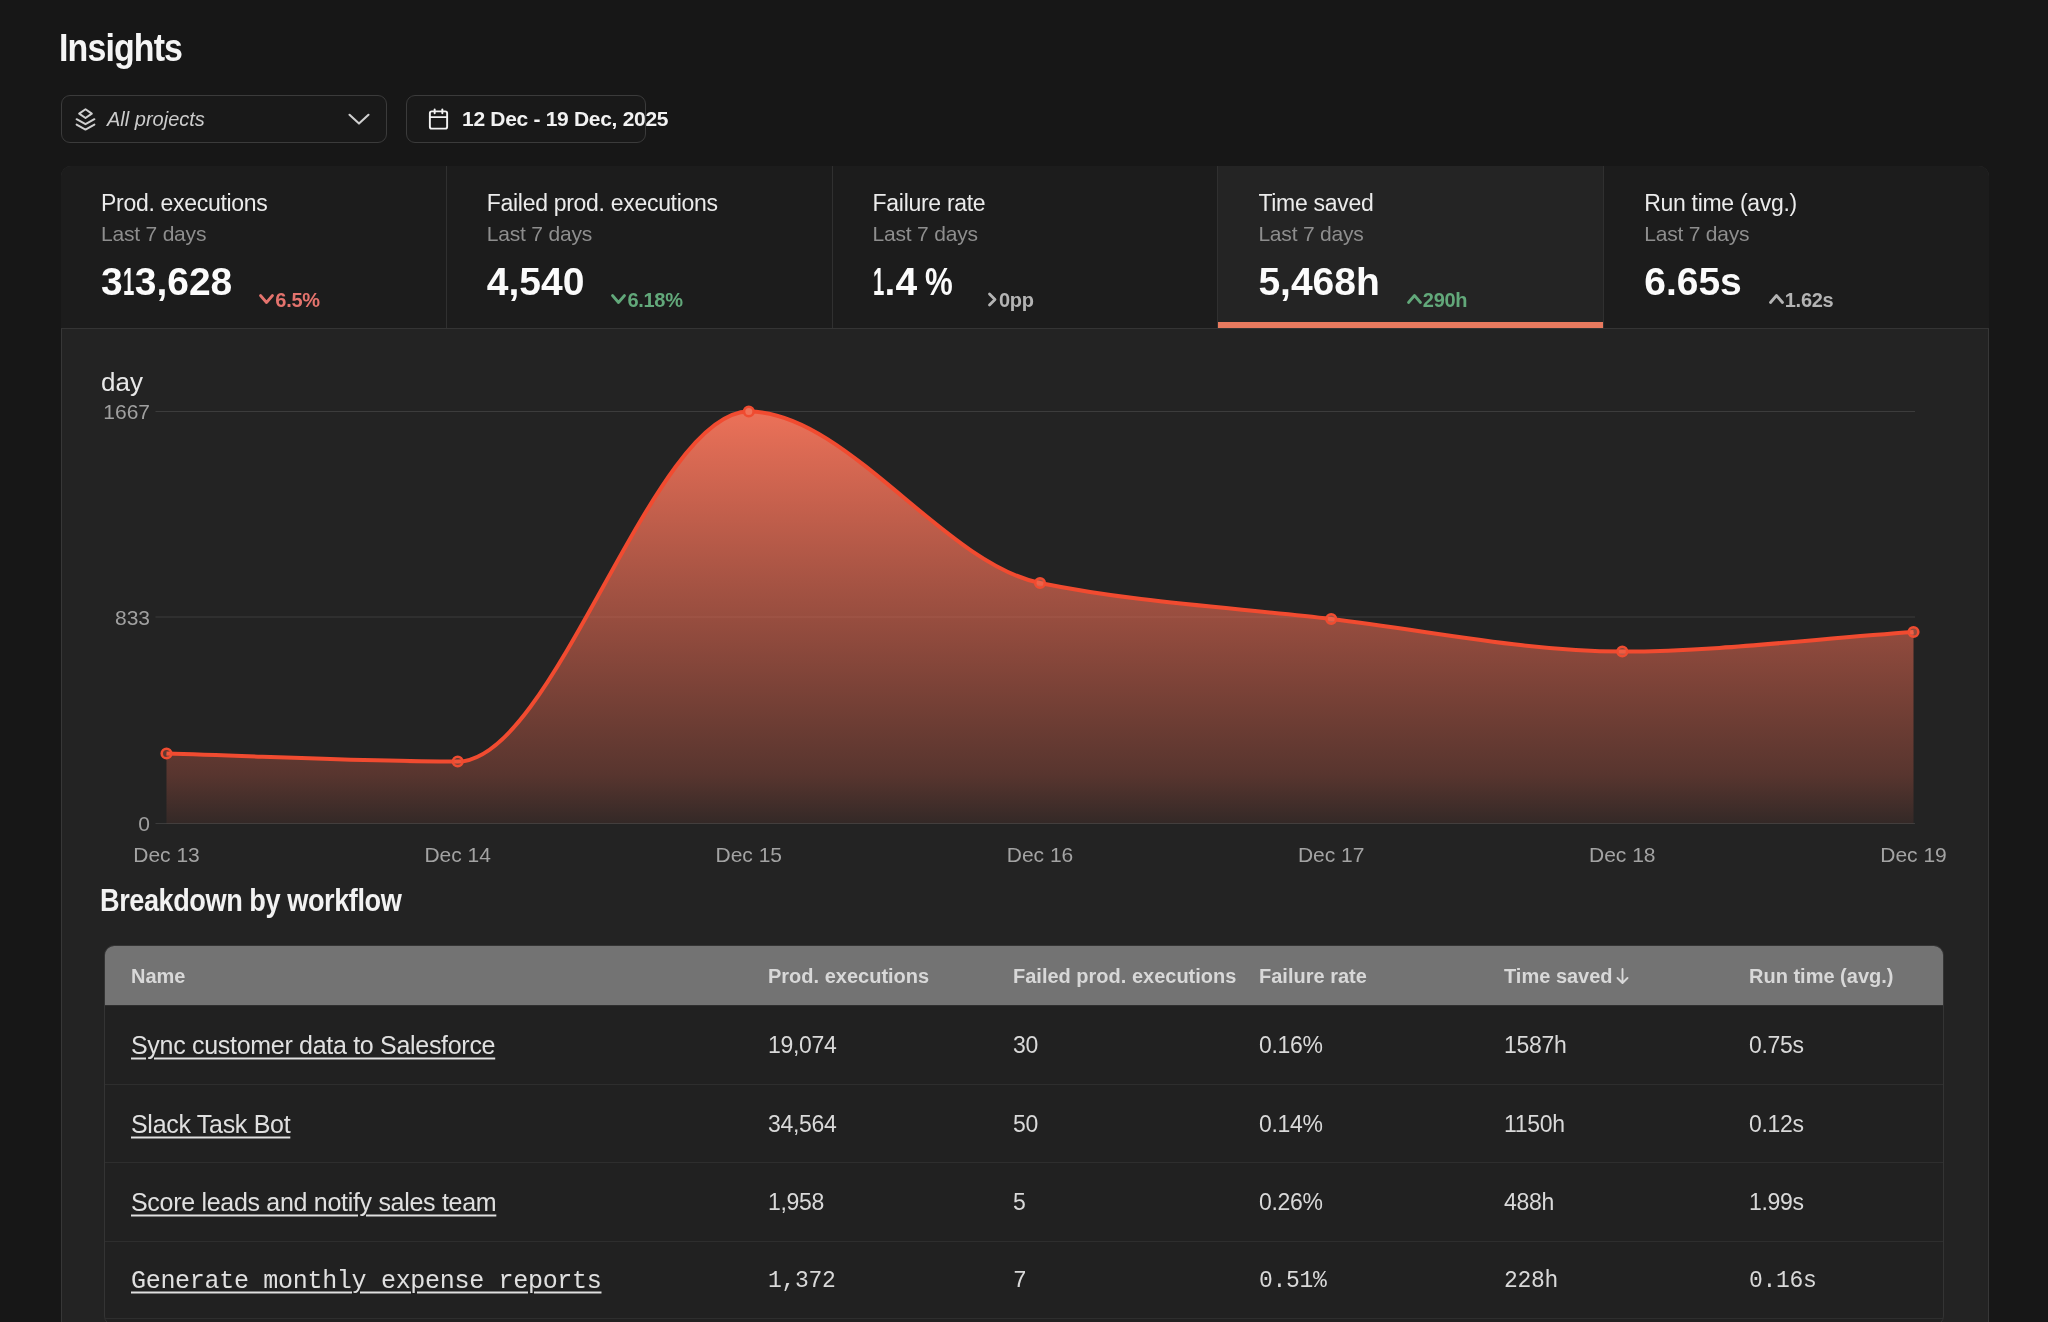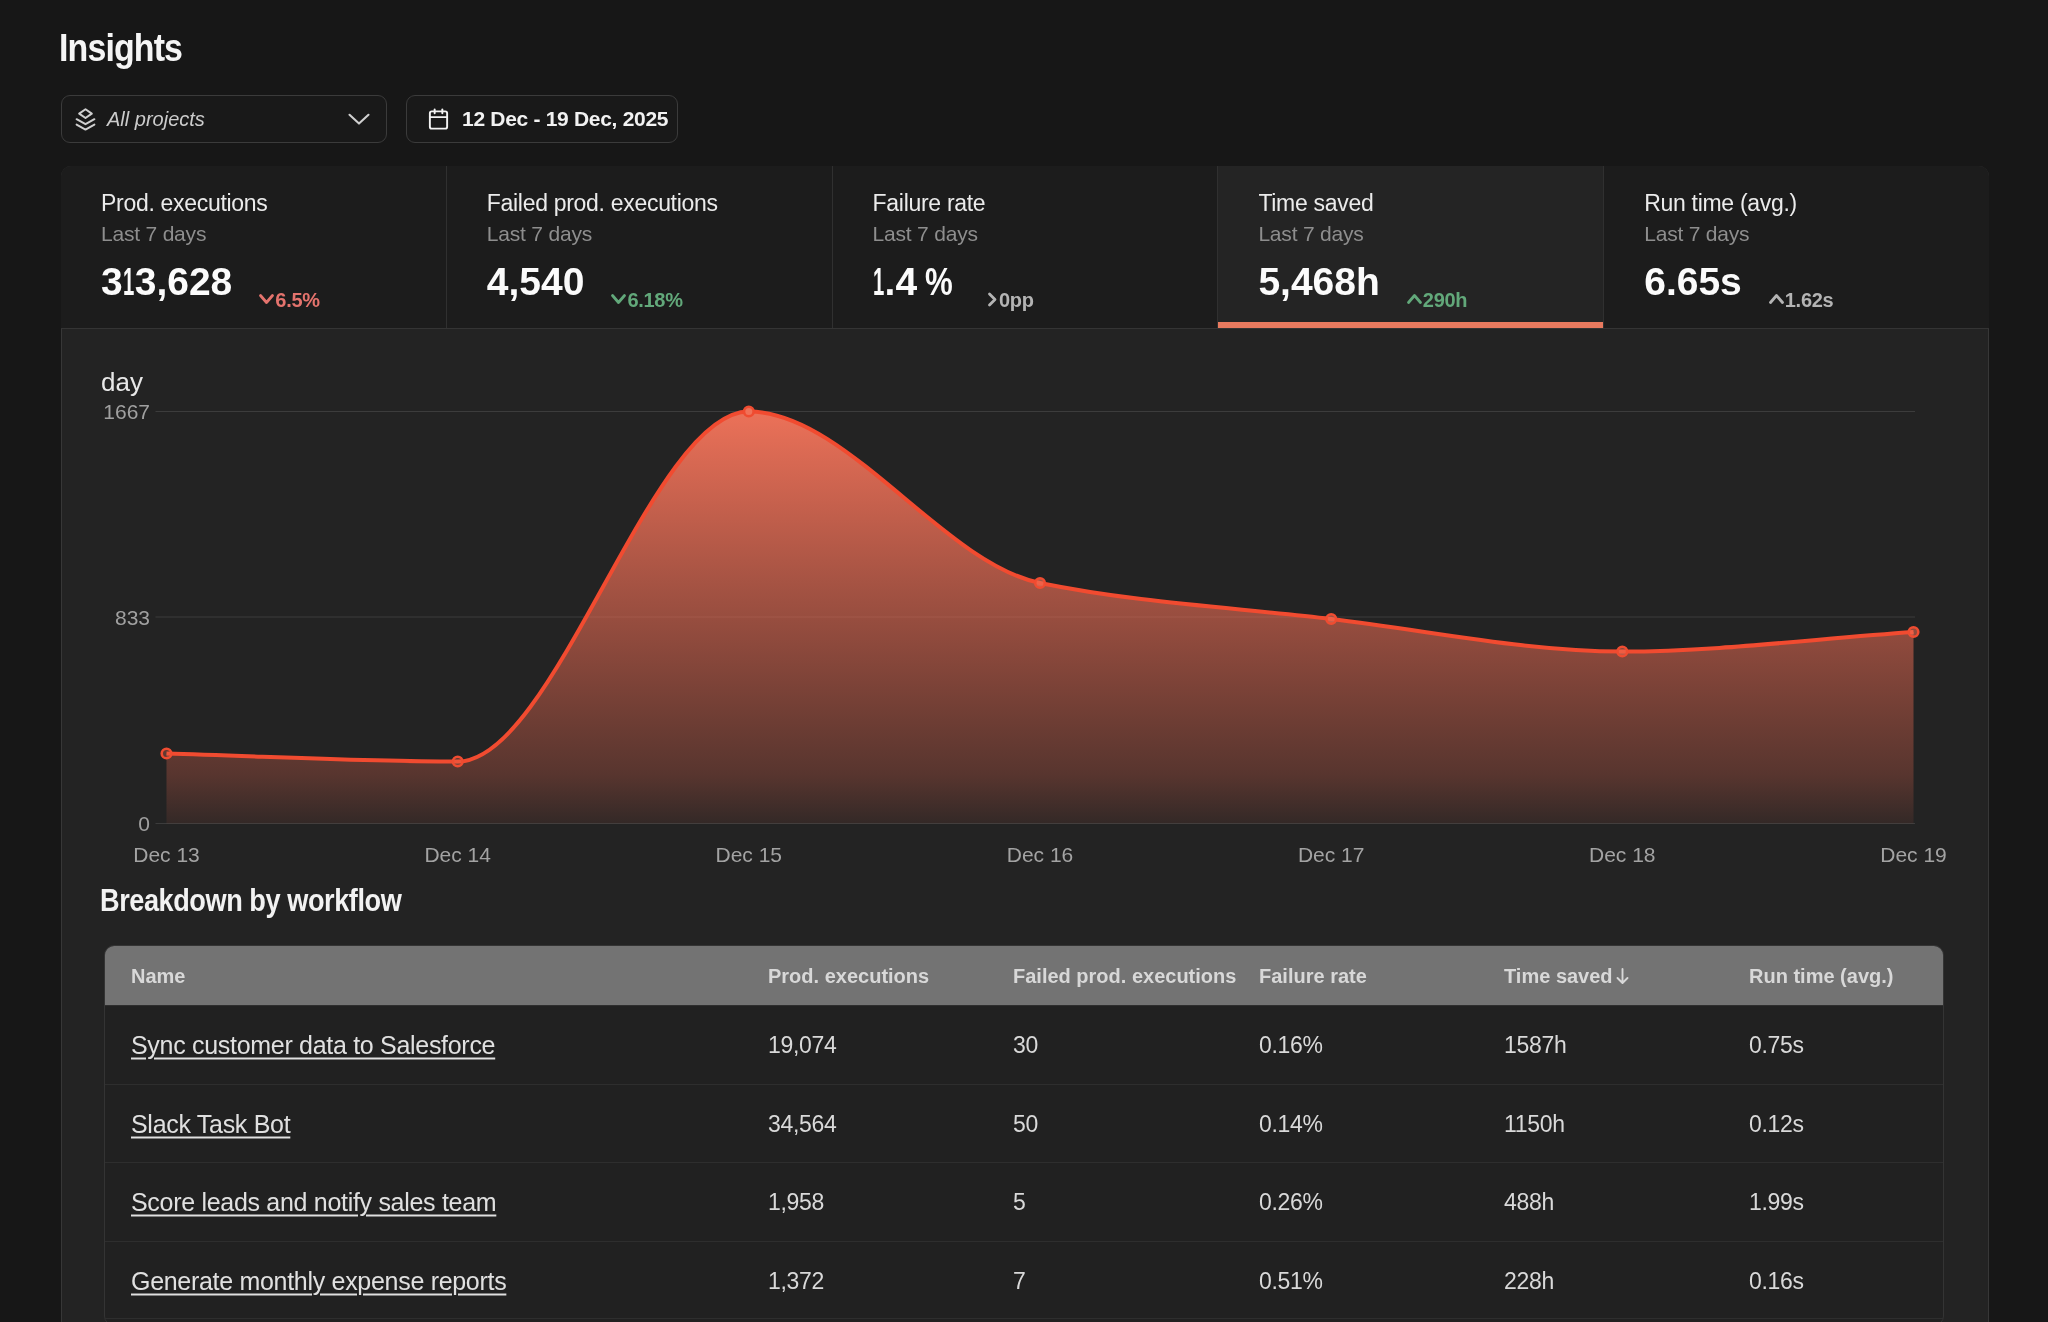--- a/index.html
+++ b/index.html
@@ -2,21 +2,21 @@
 <html><head>
 <meta charset="utf-8">
 <style>
 *{margin:0;padding:0;box-sizing:border-box;}
 html,body{width:2048px;height:1322px;overflow:hidden;}
 body{will-change:transform;background:#171717;font-family:"Liberation Sans",sans-serif;position:relative;}
 .abs{position:absolute;}
 h1{position:absolute;left:59px;top:27.5px;font-size:39px;font-weight:700;color:#f5f5f5;letter-spacing:-1px;line-height:1;transform:scaleX(0.87);transform-origin:left top;}
 .btn{top:95px;height:48px;border:1px solid #3b3b3b;border-radius:9px;background:#191919;display:flex;align-items:center;color:#cccccc;font-size:20px;white-space:nowrap;}
 #btn1{left:61px;width:326px;padding:0 15px 0 13px;}
-#btn2{left:406px;width:272px;padding:0 20px;color:#f2f2f2;font-weight:700;font-size:21px;letter-spacing:-0.3px;}
+#btn2{left:406px;width:240px;padding:0 20px;color:#f2f2f2;font-weight:700;font-size:21px;letter-spacing:-0.3px;}
 .btn svg{flex:0 0 auto;}
 #btn1 .lbl{margin-left:11px;flex:1;font-style:italic;}
 #btn2 .lbl{margin-left:12px;}
 
 #main{left:61px;top:166px;width:1928px;height:1156px;background:#232323;border:1px solid #373737;border-bottom:none;border-radius:10px 10px 0 0;}
 
 #cards{position:absolute;left:-1px;top:-1px;width:1928px;height:163px;display:flex;border-bottom:1px solid #343434;border-radius:10px 10px 0 0;overflow:hidden;}
 .card{flex:1;background:#1c1c1c;border-right:1px solid #303030;position:relative;}
 .card:last-child{border-right:none;}
 .card.sel{background:#242424;}
@@ -192,21 +192,21 @@
       <span class="cell c6">0.12s</span>
   </div>
   <div class="tr" style="top:216px;">
     <span class="cell name c1">Score leads and notify sales team</span>
       <span class="cell c2">1,958</span>
       <span class="cell c3">5</span>
       <span class="cell c4">0.26%</span>
       <span class="cell c5">488h</span>
       <span class="cell c6">1.99s</span>
   </div>
-  <div class="tr" style="top:294.5px;">
+  <div class="tr" style="top:294.5px;font-family:Liberation Mono, monospace;">
     <span class="cell name c1">Generate monthly expense reports</span>
       <span class="cell c2">1,372</span>
       <span class="cell c3">7</span>
       <span class="cell c4">0.51%</span>
       <span class="cell c5">228h</span>
       <span class="cell c6">0.16s</span>
   </div>
 </div>
 <div class="abs" style="left:105px;top:1318px;width:1838px;height:1px;background:#2e2e2e;"></div>
 

